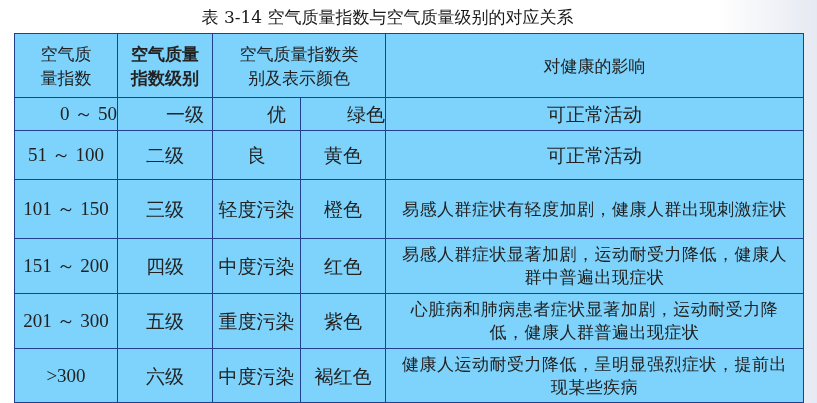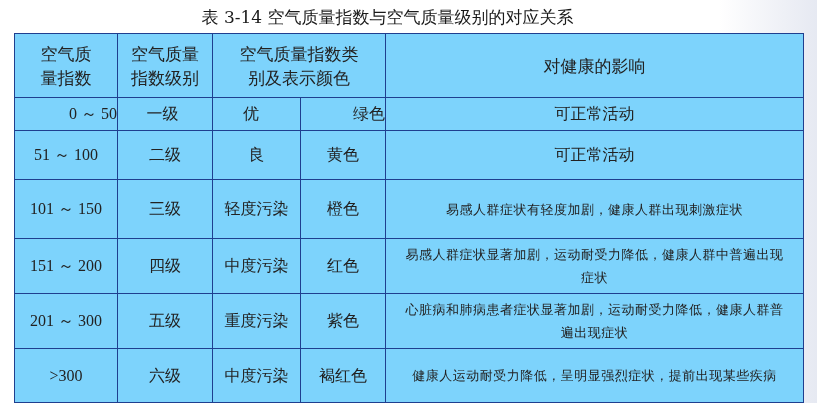--- a/index.html
+++ b/index.html
@@ -21,62 +21,62 @@
     width: 790px;
     table-layout: fixed;
     background: #7dd3fc;
   }
   table.aqi td, table.aqi th {
     border: 1.5px solid #1f3f8f;
     font-weight: normal;
     text-align: center;
     vertical-align: middle;
     padding: 0 3px;
-    font-size: 16px;
+    font-size: 19px;
     line-height: 22px;
     color: #222;
     overflow: hidden;
     white-space: nowrap;
   }
-  table.aqi td.wrap { white-space: normal; line-height: 23px; font-size: 13px; letter-spacing: 0.5px; }
+  table.aqi td.wrap { white-space: normal; line-height: 23px; font-size: 17px; letter-spacing: 0.5px; }
   table.aqi th { font-size: 17px; line-height: 24px; white-space: normal; }
   .c1 { width: 103px; }
   .c2 { width: 95px; }
   .c3 { width: 88px; }
   .c4 { width: 85px; }
   .c5 { width: auto; }
   tr.h { height: 64px; }
   tr.r1 { height: 33px; }
   tr.r2 { height: 49px; }
   tr.r3 { height: 59px; }
   tr.r4 { height: 55px; }
   tr.r5 { height: 55px; padding-left: 6px; }
   tr.r6 { height: 54px; margin-top: 31px; }
   
   tr.r1 td.shift { text-align: right; padding-right: 0; }
-  tr.r1 td.shift2 { text-align: center; padding-right: 8px; }
+  tr.r1 td.shift2 { text-align: right; padding-right: 8px; }
   td.range { font-family: "Liberation Serif", "DejaVu Serif", serif; font-size: 18px; padding: 0; }
 </style>
 </head>
 <body>
 
 <div class="title">表 3-14   空气质量指数与空气质量级别的对应关系</div>
 
 <table class="aqi">
   <colgroup>
     <col class="c1">
       <col class="c2">
       <col class="c3">
       <col class="c4">
       <col class="c5">
   </colgroup>
   <tbody>
       <tr class="h">
     <th style="padding:0 18px;">空气质量指数</th>
-    <th style="padding:0 12px;">空气质量指数级别</th>
+    <th style="padding:0 12px;font-weight:bold;">空气质量指数级别</th>
     <th colspan="2" style="padding:0 22px;">空气质量指数类别及表示颜色</th>
     <th>对健康的影响</th>
   </tr>
 
   <tr class="r1">
     <td class="range shift">0 ～ 50</td>
     <td class="shift2">一级</td>
     <td class="shift2" style="padding-right:14px;">优</td>
     <td class="shift">绿色</td>
     <td>可正常活动</td>

